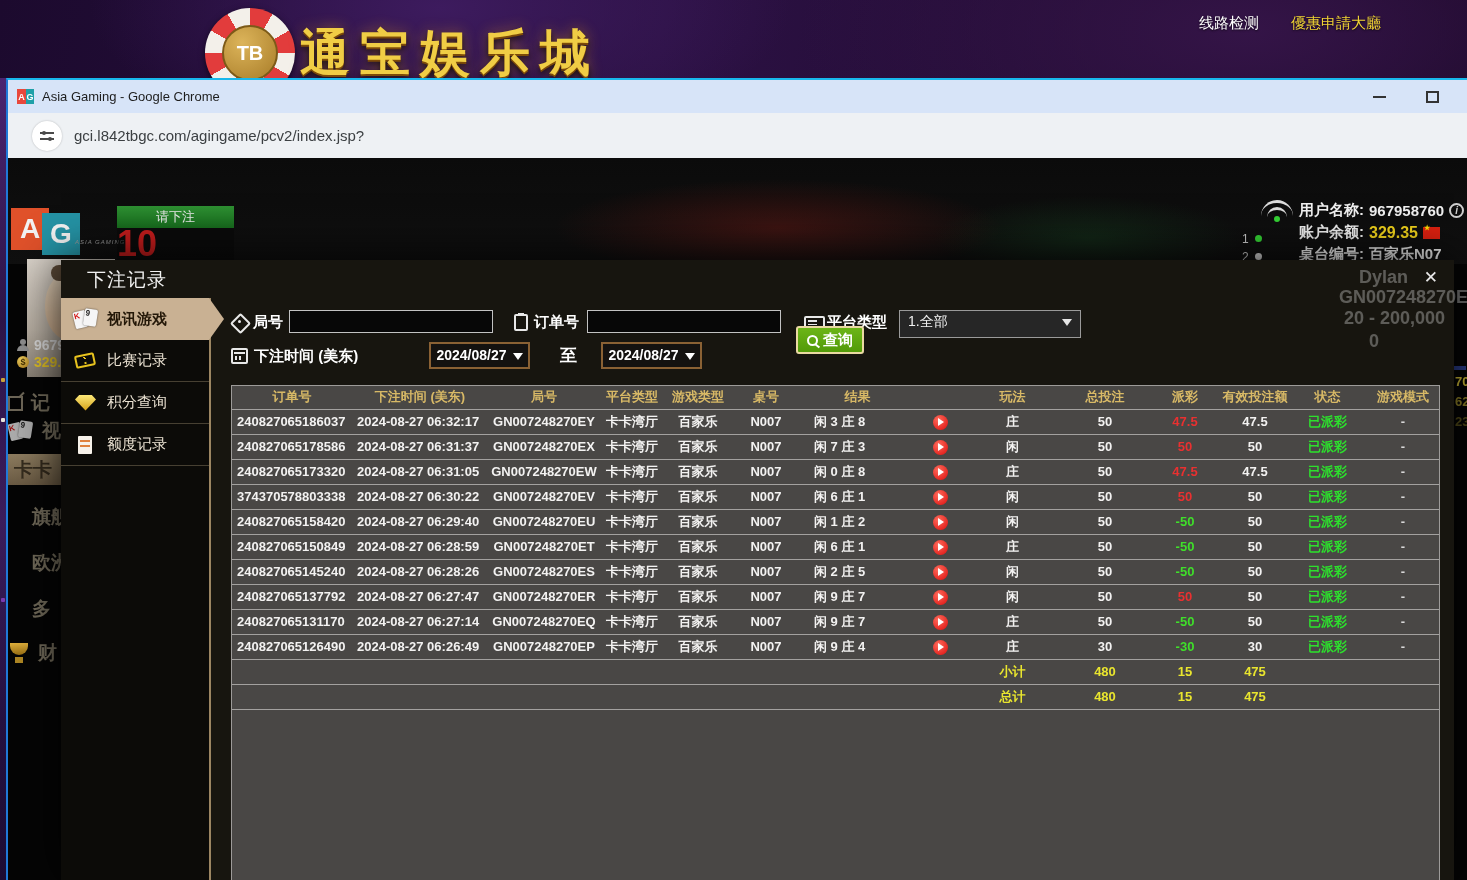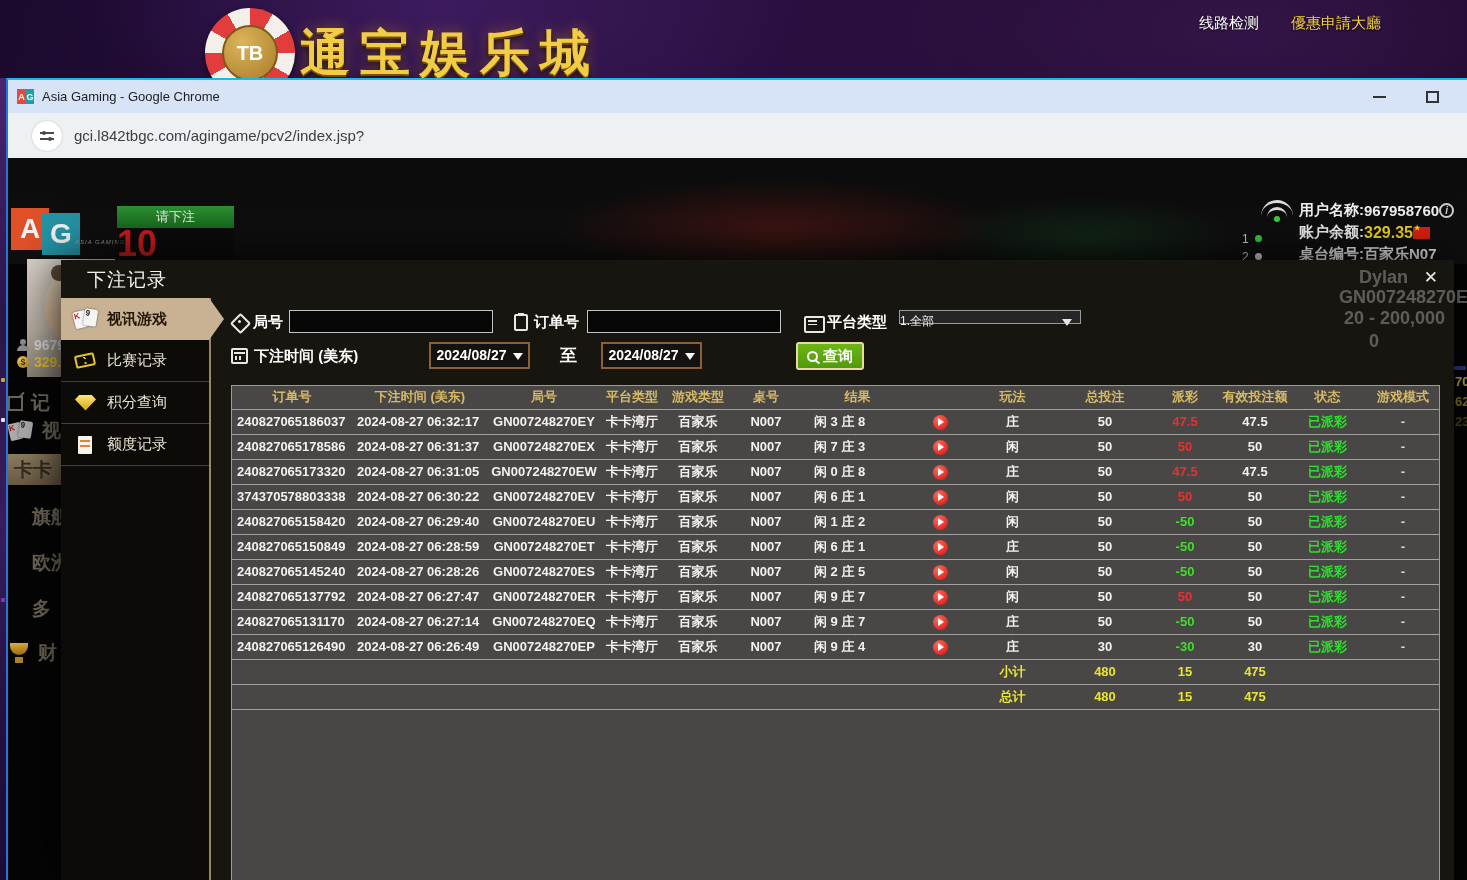--- a/index.html
+++ b/index.html
@@ -75,21 +75,21 @@
   .ico-pencil::after { content:''; position:absolute; right:-4px; top:-4px; width:7px; height:2px; background:#6e6758; transform:rotate(-45deg); }
   .ico-trophy { width:22px; height:20px; position:relative; }
   .ico-trophy::before { content:''; position:absolute; left:2px; top:0; width:18px; height:12px; border-radius:0 0 9px 9px; background:linear-gradient(#e2b23c,#9a7014); }
   .ico-trophy::after { content:''; position:absolute; left:7px; bottom:0; width:8px; height:6px; background:#b08824; }
 
   .wifi { position:absolute; left:1253px; top:42px; width:32px; height:26px; }
   .wifi i { position:absolute; border:2px solid #ddd; border-bottom:none; border-left:none; border-right:none; border-radius:50%; }
   .wifi .w1 { left:0; top:0; width:32px; height:32px; border-width:3px; }
   .wifi .w2 { left:6px; top:7px; width:20px; height:20px; border-width:3px; }
   .wifi .dot { left:13px; top:16px; width:6px; height:6px; border:none; border-radius:50%; background:#35d435; }
-  .rp-row { position:absolute; left:1291px; white-space:nowrap; font-size:15px; font-weight:bold; color:#f0f0f0; display:flex; align-items:center; }
+  .rp-row { position:absolute; left:1291px; white-space:nowrap; font-size:15px; font-weight:bold; color:#f0f0f0; display:flex; align-items:center; gap:5px; }
   .rp-balance { color:#f2d41c; font-size:16px; }
   .flag { width:17px; height:12px; background:#de2110; position:relative; display:inline-block; }
   .flag::before { content:'★'; position:absolute; left:1px; top:-3px; font-size:7px; color:#ffde00; }
   .info-circle { width:15px; height:15px; border:2px solid #cfcfcf; border-radius:50%; color:#cfcfcf; font-size:10px; display:inline-flex; align-items:center; justify-content:center; font-style:italic; font-weight:bold; }
   .road-num { position:absolute; font-size:12px; color:#cfcfcf; }
   .road-dot { position:absolute; width:7px; height:7px; border-radius:50%; }
   .edge-line { position:absolute; left:1446px; top:208px; width:12px; height:4px; background:#2b3f8e; }
   .edge-val { position:absolute; left:1447px; width:20px; font-size:13px; font-weight:bold; color:#d8c23a; overflow:hidden; }
 
   
@@ -112,21 +112,21 @@
   .ticket-icon-shape { position:absolute; left:2px; top:4px; width:20px; height:13px; border:2px solid #e8c31e; border-radius:2px; transform:rotate(-12deg); background:transparent; }
   .ticket-icon-shape::after { content:''; position:absolute; left:7px; top:1px; width:2px; height:7px; border-left:2px dotted #e8c31e; }
   .diamond-icon-shape { position:absolute; left:2px; top:3px; width:21px; height:16px; background:linear-gradient(#fce878,#d4a017); clip-path:polygon(50% 100%, 0 32%, 22% 0, 78% 0, 100% 32%); }
   .doc-icon-shape { position:absolute; left:5px; top:2px; width:14px; height:18px; background:#f7f2ea; border-radius:1px; }
   .doc-icon-shape::after { content:''; position:absolute; left:2px; top:4px; width:10px; height:8px;
     background:repeating-linear-gradient(#e0813c 0 2px, transparent 2px 5px); }
 
   .dlg-main { position:relative; flex:1; }
   .f-label { position:absolute; display:flex; align-items:center; gap:6px; color:#fff; font-size:15px; font-weight:bold; white-space:nowrap; height:26px; }
   .f-input { position:absolute; height:23px; background:#070707; border:1px solid #c2c2c2; color:#eee; font-size:13px; padding:0 5px; }
-  .f-select { position:absolute; height:14px; background:#262626; border:1px solid #9a9a9a; color:#f0f0f0; font-size:12px; line-height:21px; cursor:pointer; }
+  .f-select { position:absolute; height:28px; background:#262626; border:1px solid #9a9a9a; color:#f0f0f0; font-size:14px; line-height:21px; padding-left:8px; cursor:pointer; }
   .f-select::after { content:''; position:absolute; right:8px; top:8px; border-left:5px solid transparent; border-right:5px solid transparent; border-top:7px solid #e5e5e5; }
   .f-date { position:absolute; height:27px; background:#141210; border:2px solid #8a6134; color:#fff; font-size:14px; font-weight:bold; line-height:23px; text-align:center; cursor:pointer; }
   .f-date::after { content:''; display:inline-block; margin-left:6px; border-left:5px solid transparent; border-right:5px solid transparent; border-top:7px solid #fff; vertical-align:middle; }
   .f-to { position:absolute; color:#fff; font-size:17px; font-weight:bold; }
   .btn-search { position:absolute; height:28px; background:linear-gradient(#6cb517,#529a09); border:2px solid #ead9a2; border-radius:3px; color:#fff; font-size:15px; font-weight:bold; display:flex; align-items:center; gap:5px; padding:0 9px; cursor:pointer; }
   .mag { width:11px; height:11px; border:2px solid #fff; border-radius:50%; position:relative; flex:0 0 11px; }
   .mag::after { content:''; position:absolute; right:-4px; bottom:-3px; width:5px; height:2px; background:#fff; transform:rotate(40deg); }
   .ico-tag { width:16px; height:16px; position:relative; }
   .ico-tag::before { content:''; position:absolute; left:2px; top:2px; width:11px; height:11px; border:2px solid #e8e8e8; border-radius:2px; transform:rotate(45deg); }
   .ico-tag::after { content:''; position:absolute; left:7px; top:6px; width:3px; height:3px; border-radius:50%; background:#e8e8e8; }
@@ -339,21 +339,21 @@
             </div>
             <div class="f-select" style="left:688px; top:12px; width:182px;">1.全部</div>
 
             <div class="f-label" style="left:20px; top:45px;">
               <span class="ico-cal"></span>
               <span>下注时间 (美东)</span>
             </div>
             <div class="f-date" style="left:218px; top:44px; width:101px;">2024/08/27</div>
             <div class="f-to" style="left:349px; top:46px;">至</div>
             <div class="f-date" style="left:390px; top:44px; width:101px;">2024/08/27</div>
-            <div class="btn-search" style="left:585px; top:44px;">
+            <div class="btn-search" style="left:585px; top:28px;">
               <span class="mag"></span>
               <span>查询</span>
             </div>
 
             <div class="table-zone">
               <table class="records">
                 <colgroup>
                   <col style="width:120px">
                     <col style="width:136px">
                     <col style="width:112px">

